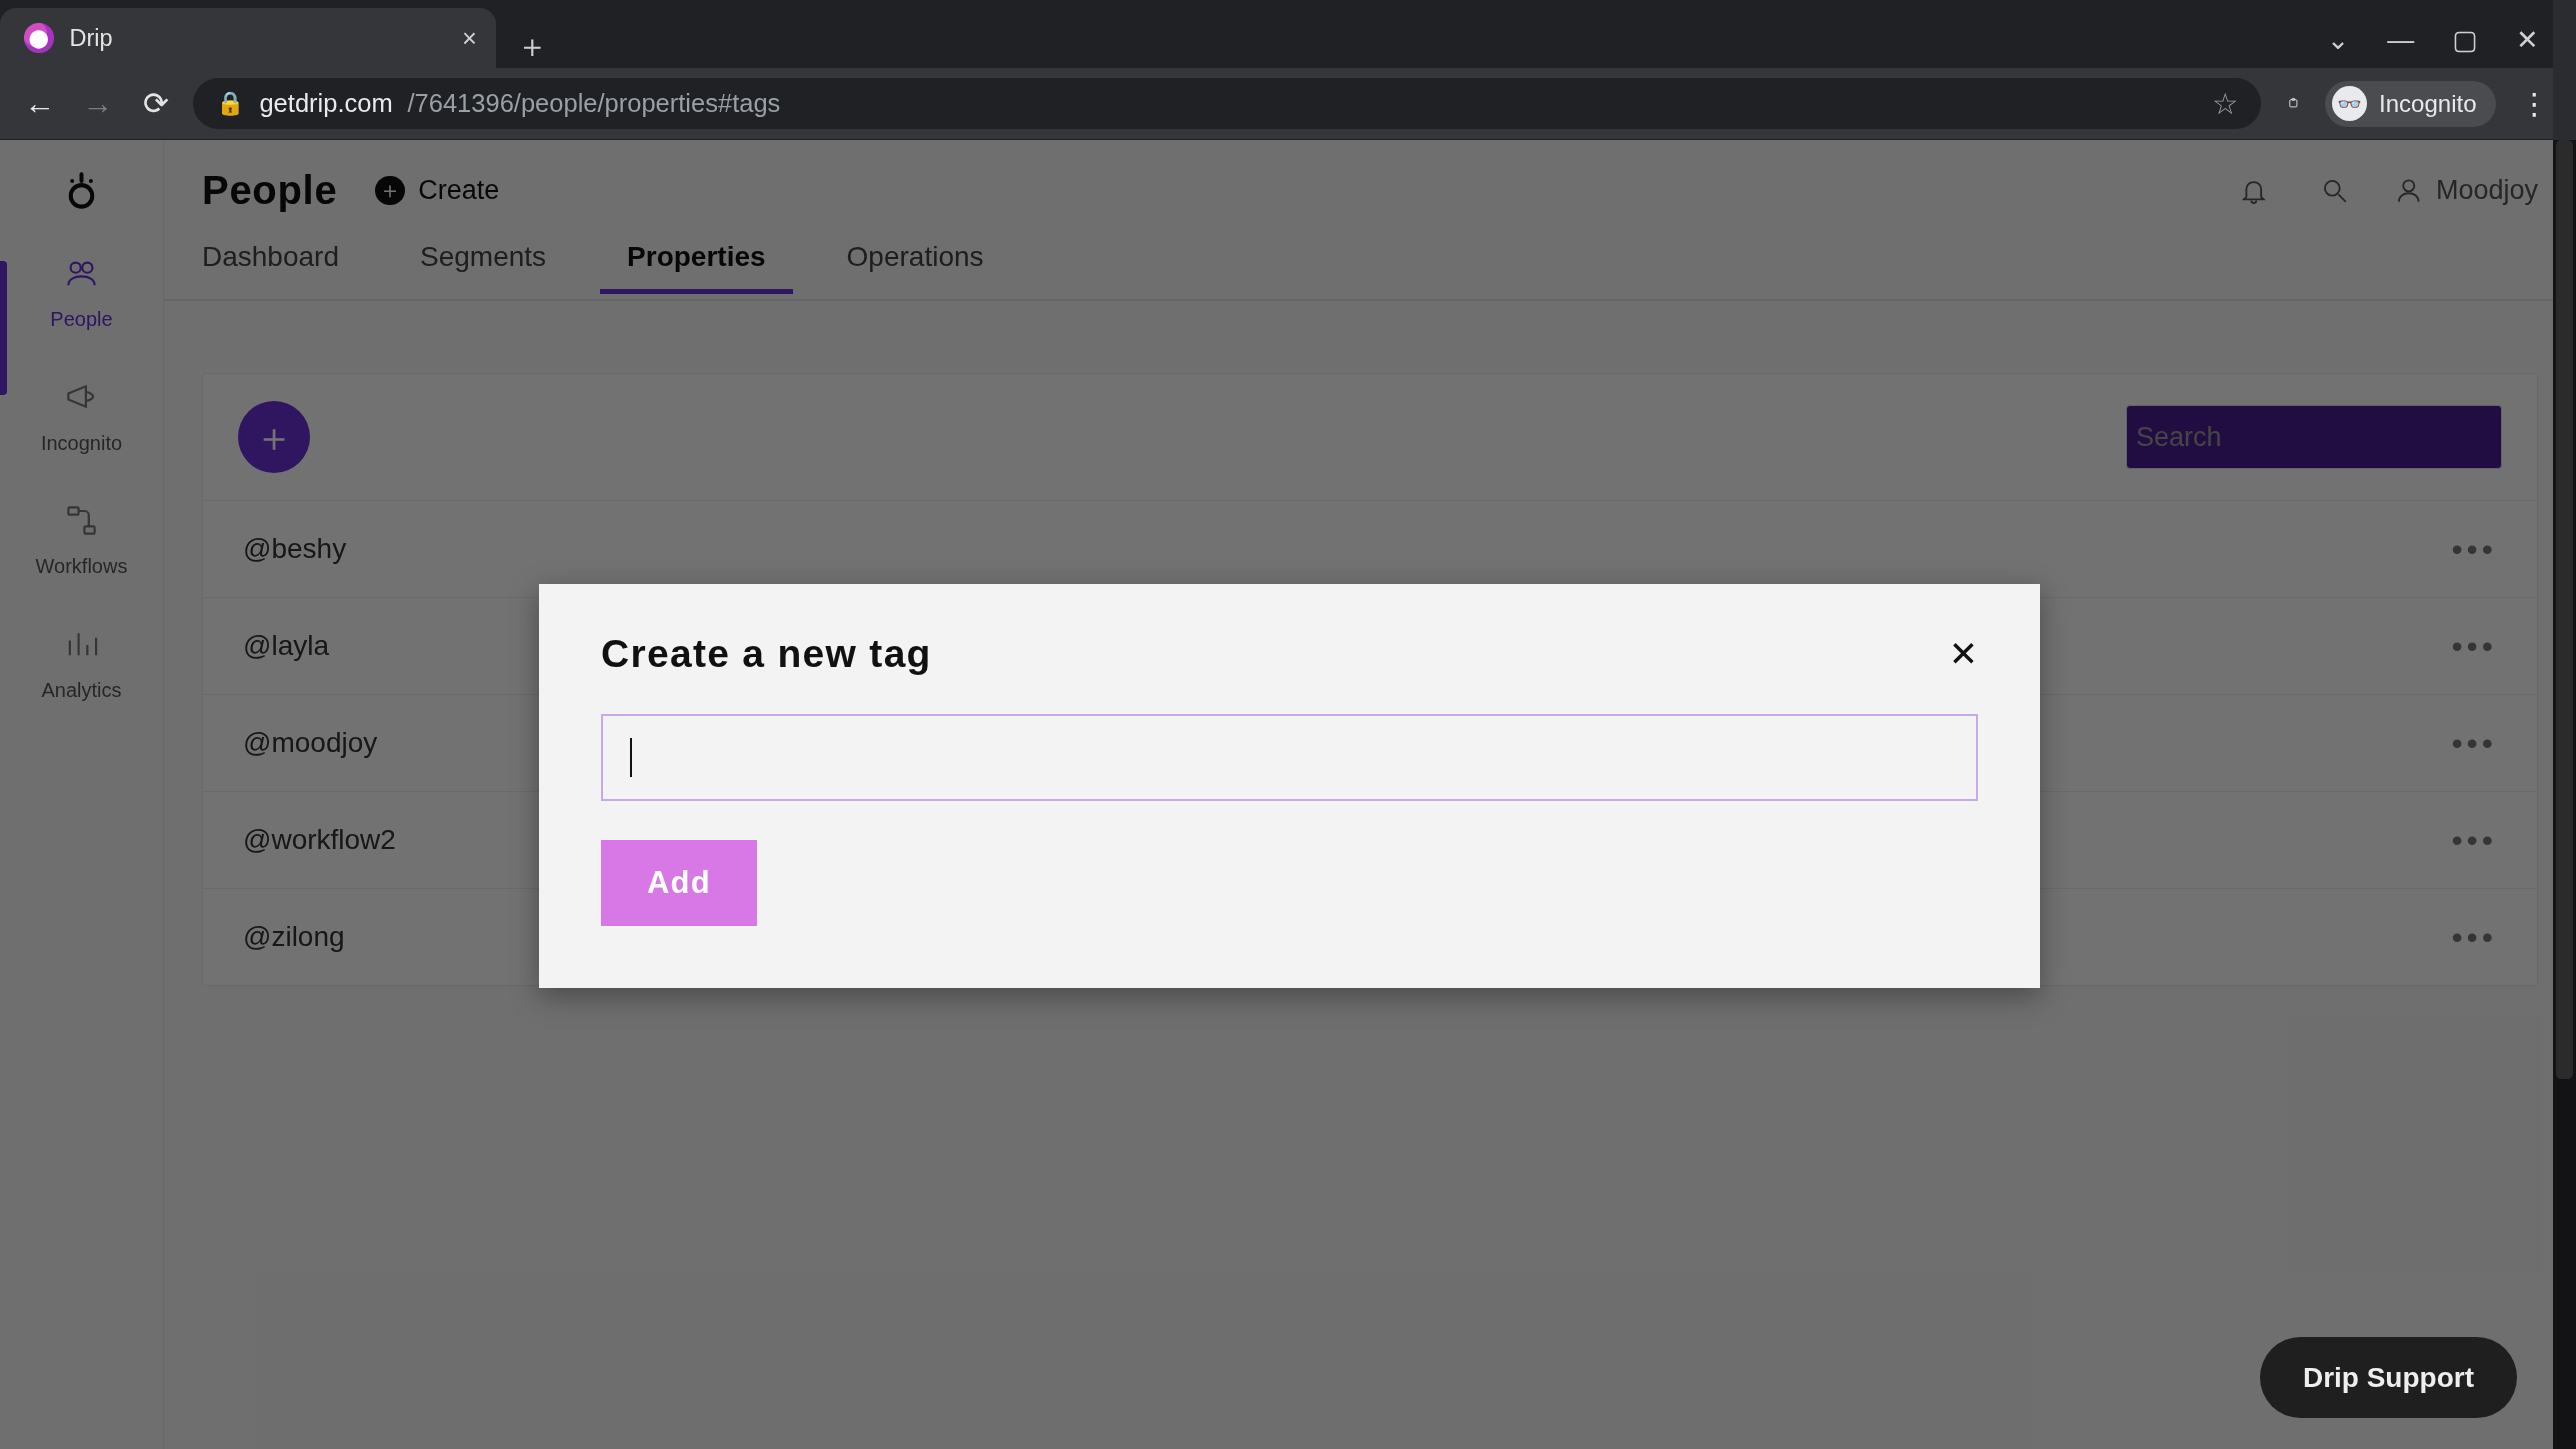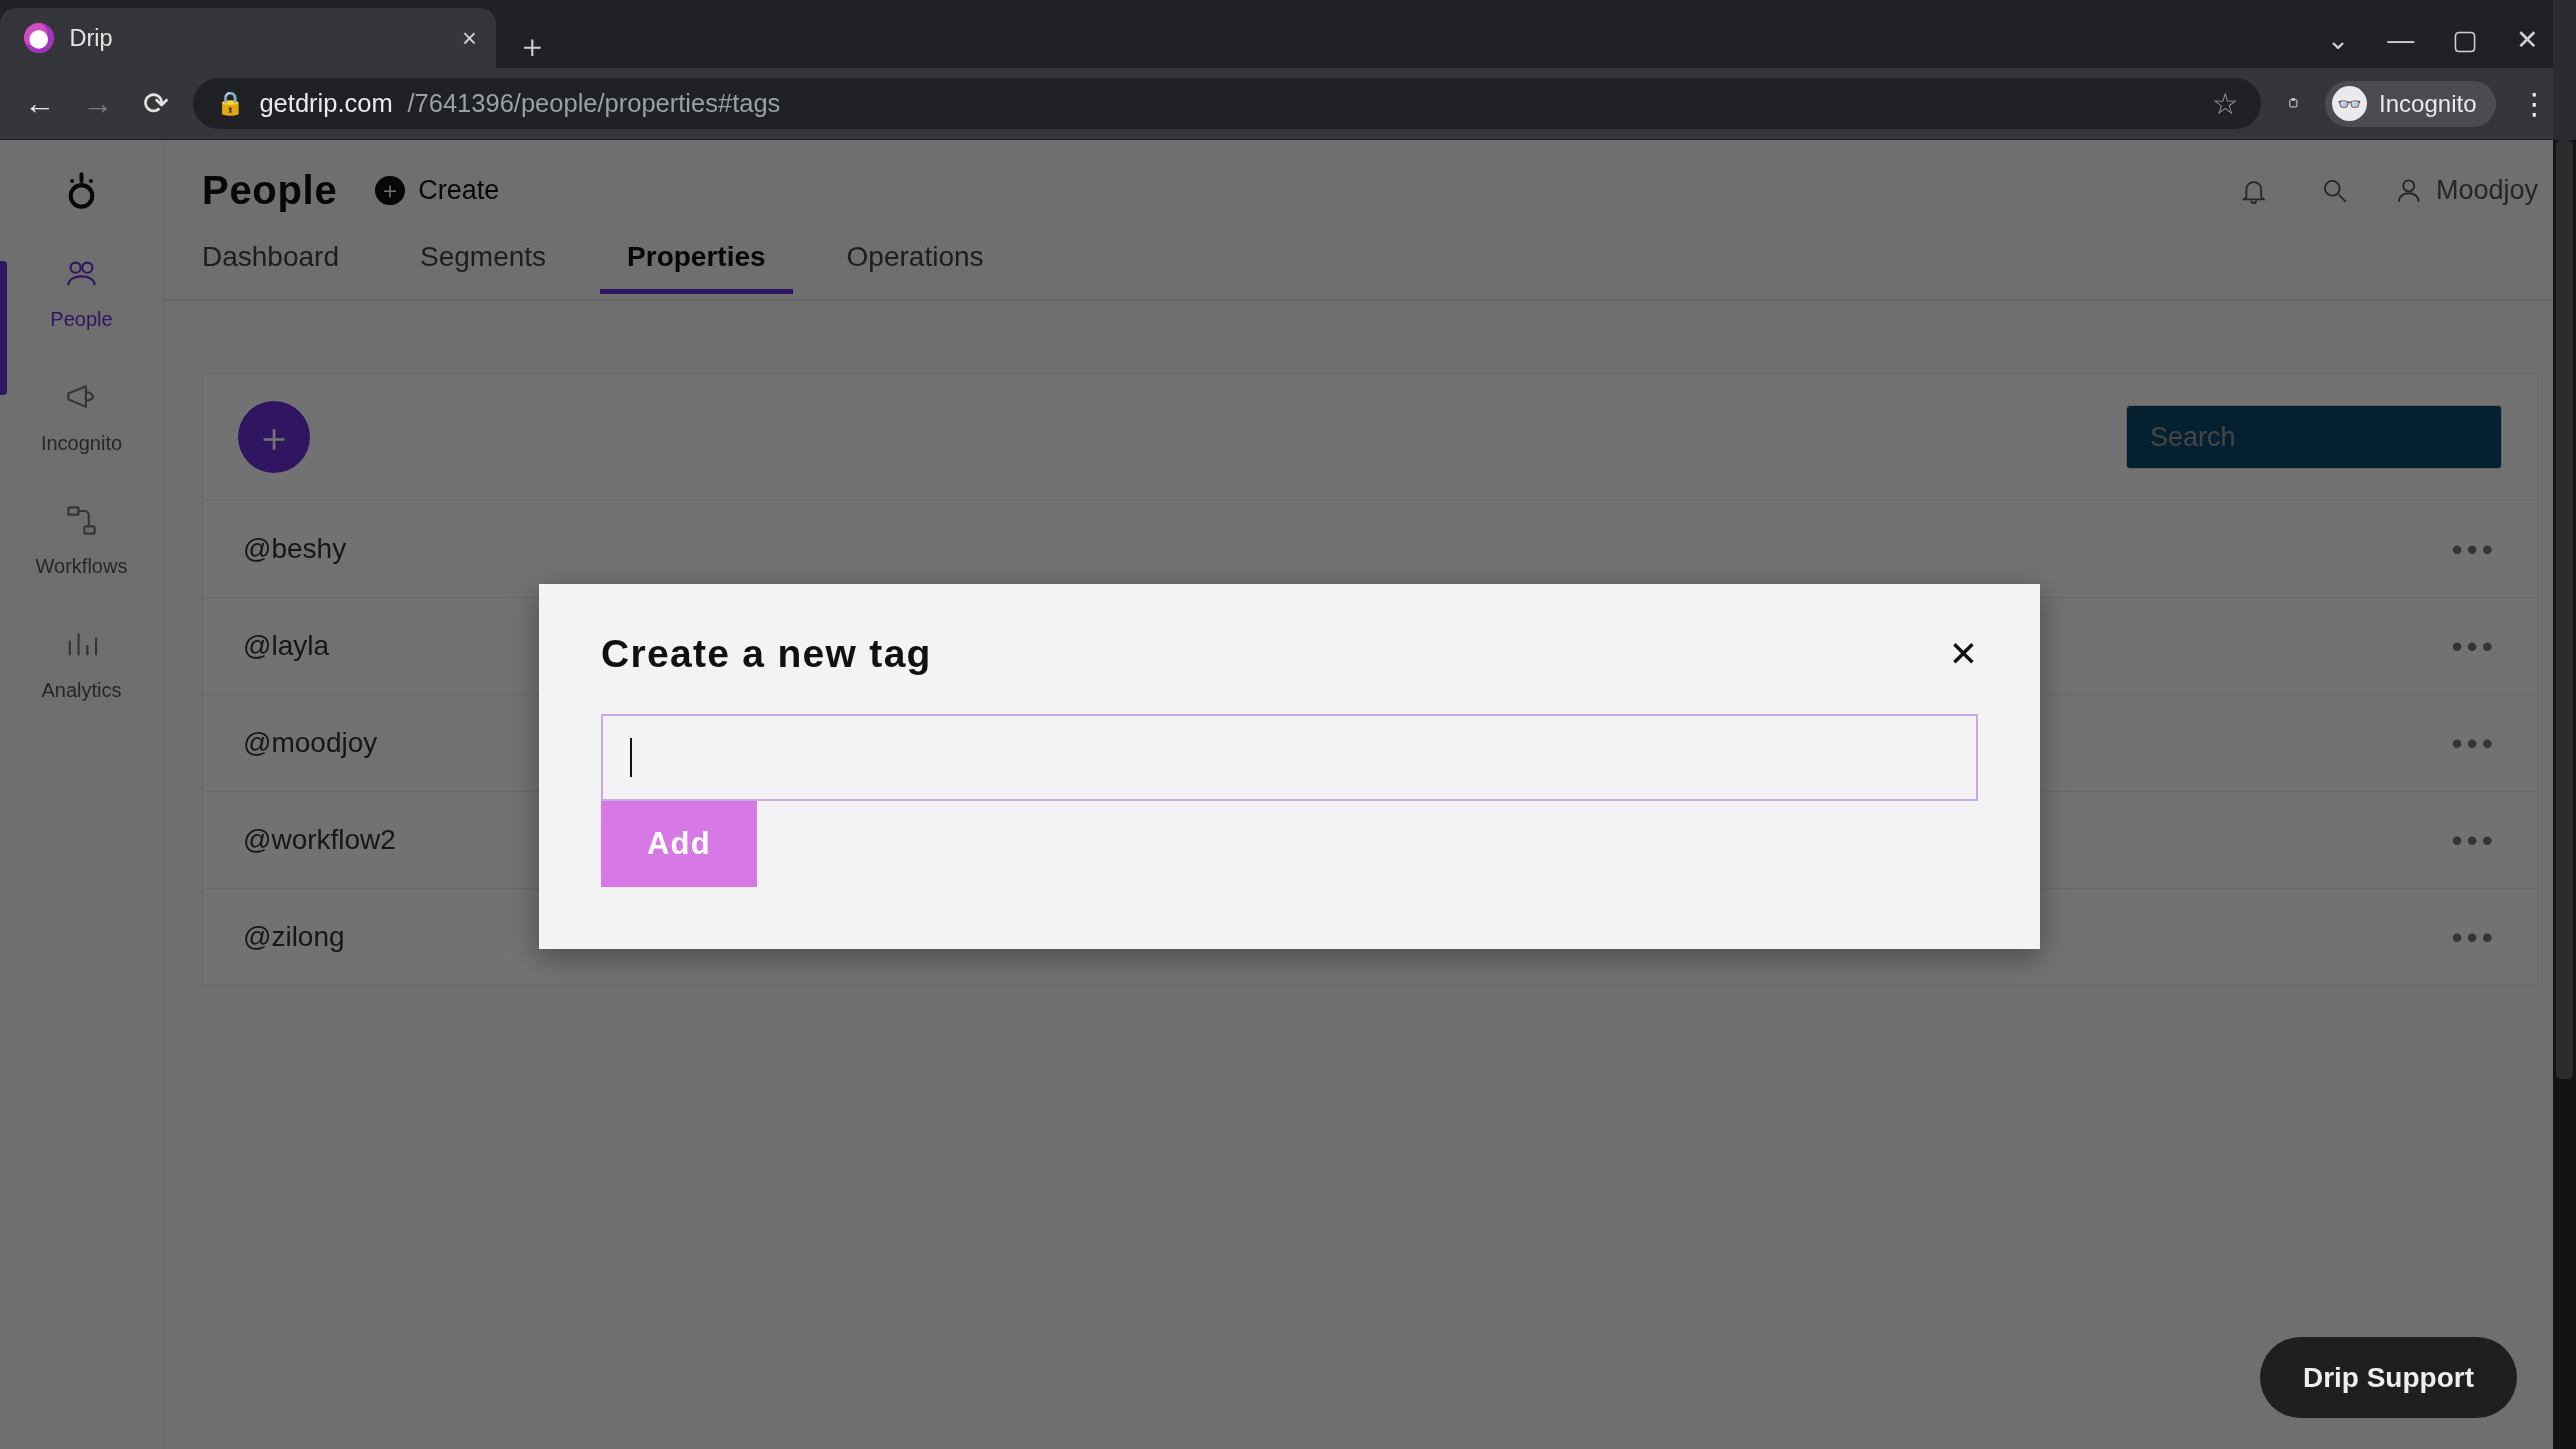--- a/index.html
+++ b/index.html
@@ -122,22 +122,22 @@
   }
   .panel-top{
     display:flex; align-items:center; padding:27px 35px; gap:27px;
   }
   .add-fab{
     width:72px;height:72px;border-radius:50%;background:#6b2fd6;color:#fff;
     display:flex;align-items:center;justify-content:center;font-size:40px;
   }
   .panel-top-spacer{flex:1;}
   .search-field{
-    width:376px;height:64px;border:1.3px solid #dcdcdc;border-radius:4px;background:#0c4a6e;
-    display:flex;align-items:center;padding:0 23px;color:#9a9a9a;font-size:27px;
+    width:376px;height:64px;border:1.3px solid #dcdcdc;border-radius:4px;background:#4c1d95;
+    display:flex;align-items:center;padding:0 9px;color:#9a9a9a;font-size:27px;
   }
 
   .tag-list{}
   .tag-row{
     display:flex;align-items:center;justify-content:space-between;
     padding:29.5px 40px; border-top:1.3px solid #ececec; color:#333; font-size:28px;
   }
   .tag-row:first-child{border-top:1.3px solid #ececec;}
   .row-more{ color:#777; font-size:32px; letter-spacing:4px;}
 
@@ -177,21 +177,21 @@
     background:#f3f3f3; padding:0 24px; font-size:29.5px; color:#111;
     display:flex;align-items:center;
     position:relative;
   }
   .modal-caret{
     width:2px;height:39px;background:#111;margin-left:2.7px;
     animation:blink 1.1s steps(1) infinite;
   }
   @keyframes blink{50%{opacity:0;}}
   .modal-add{
-    width:156px; height:86px;
+    margin-top:39px; width:156px; height:86px;
     background:#d877e6; color:#fff; font-size:31px; font-weight:700;
     display:flex;align-items:center;justify-content:center;letter-spacing:1.3px;
   }
 
   
   .svg-ico{width:1em;height:1em;display:inline-block;}
 </style>
 </head>
 <body>
 

